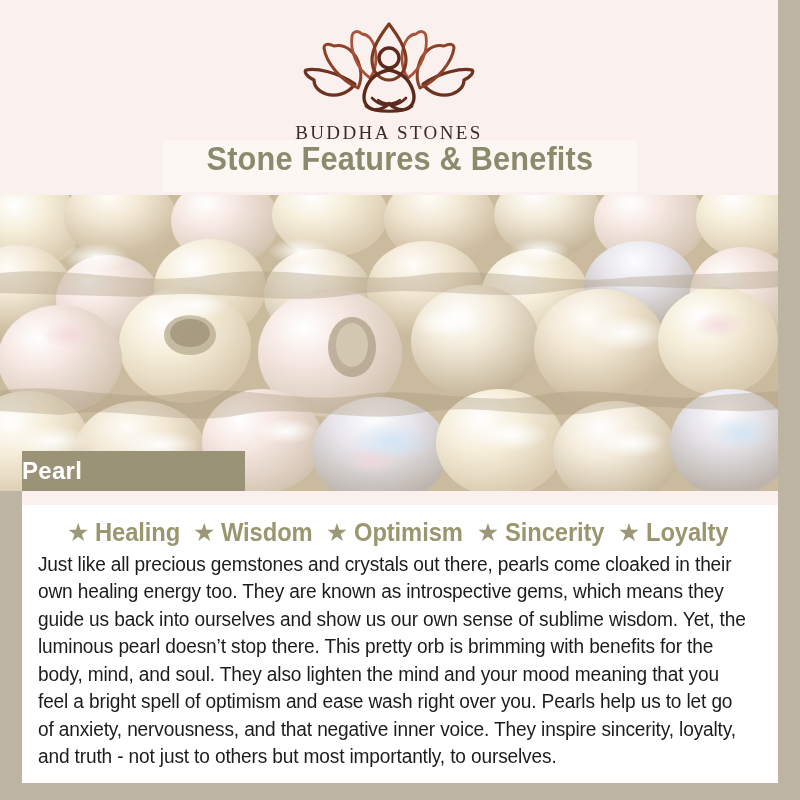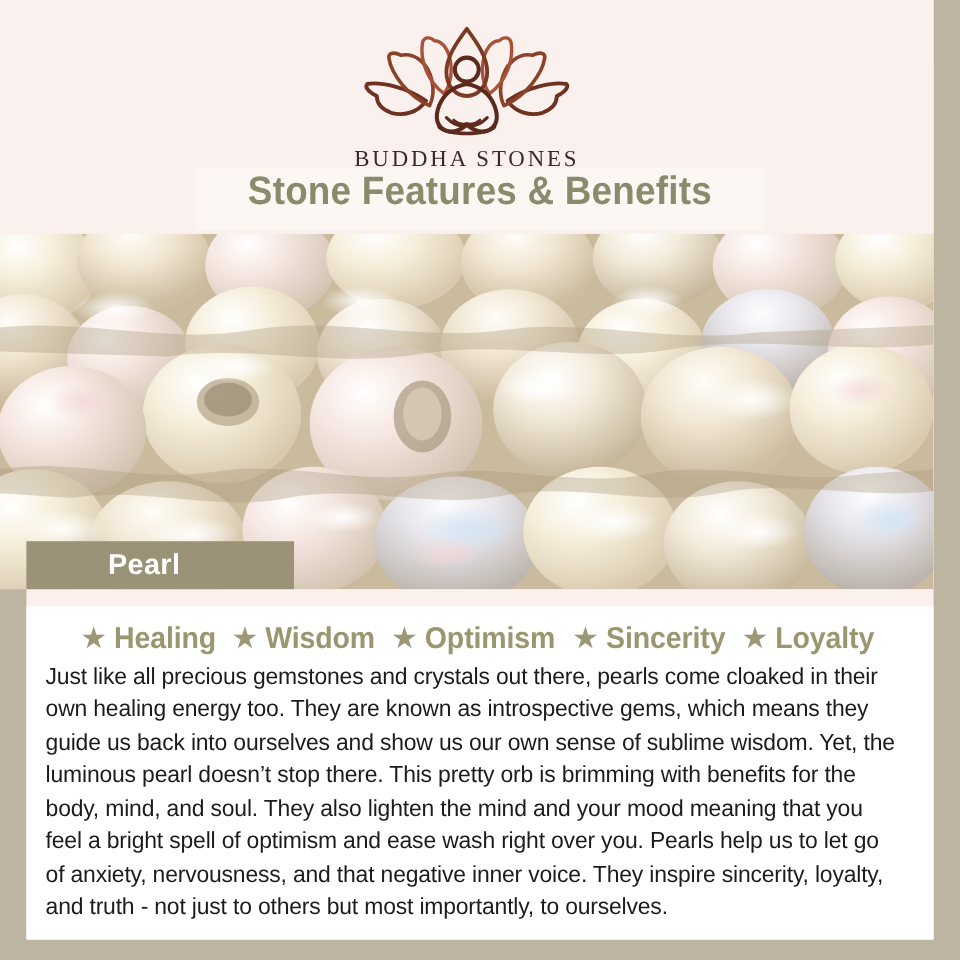--- a/index.html
+++ b/index.html
@@ -130,21 +130,20 @@
     height: 40px;
     background: #9b9377;
     display: flex;
     align-items: center;
     z-index: 5;
   }
   .pearl-badge-text {
     color: #ffffff;
     font-size: 24px;
     font-weight: bold;
-    padding-left: 68px;
     letter-spacing: 0.3px;
   }
 
   
   .text-panel {
     position: absolute;
     left: 22px;
     top: 505px;
     width: 756px;
     height: 278px;

